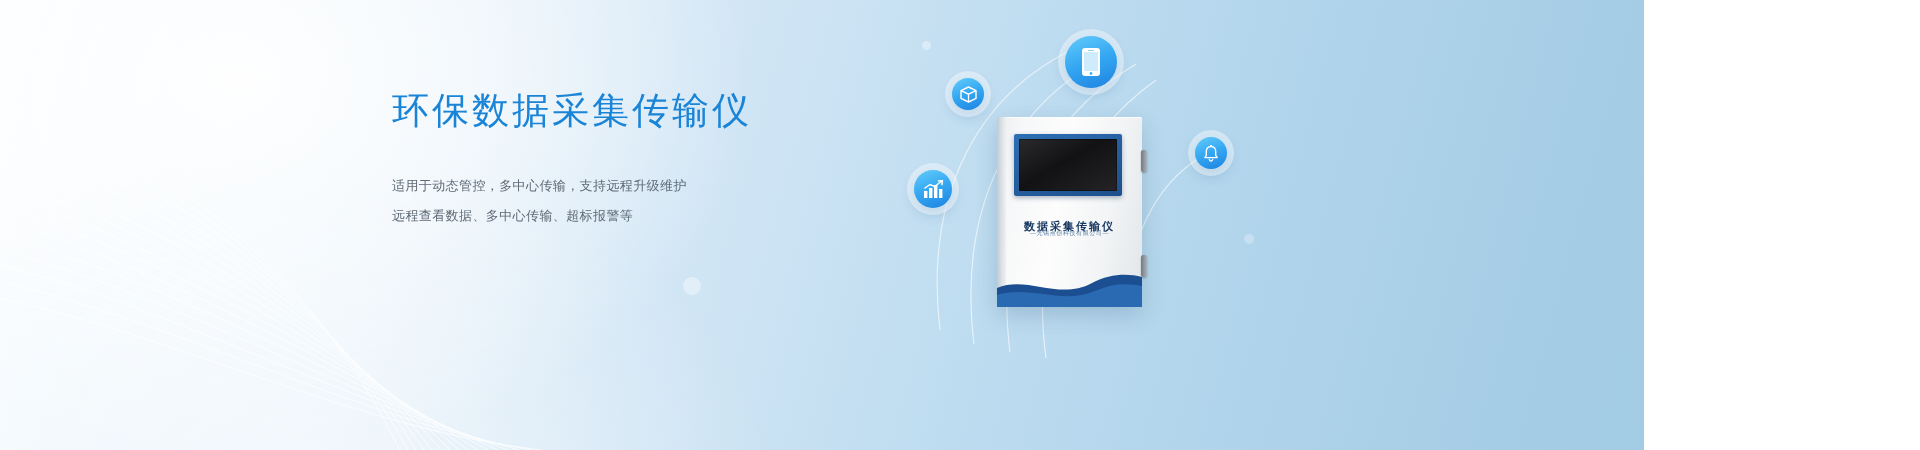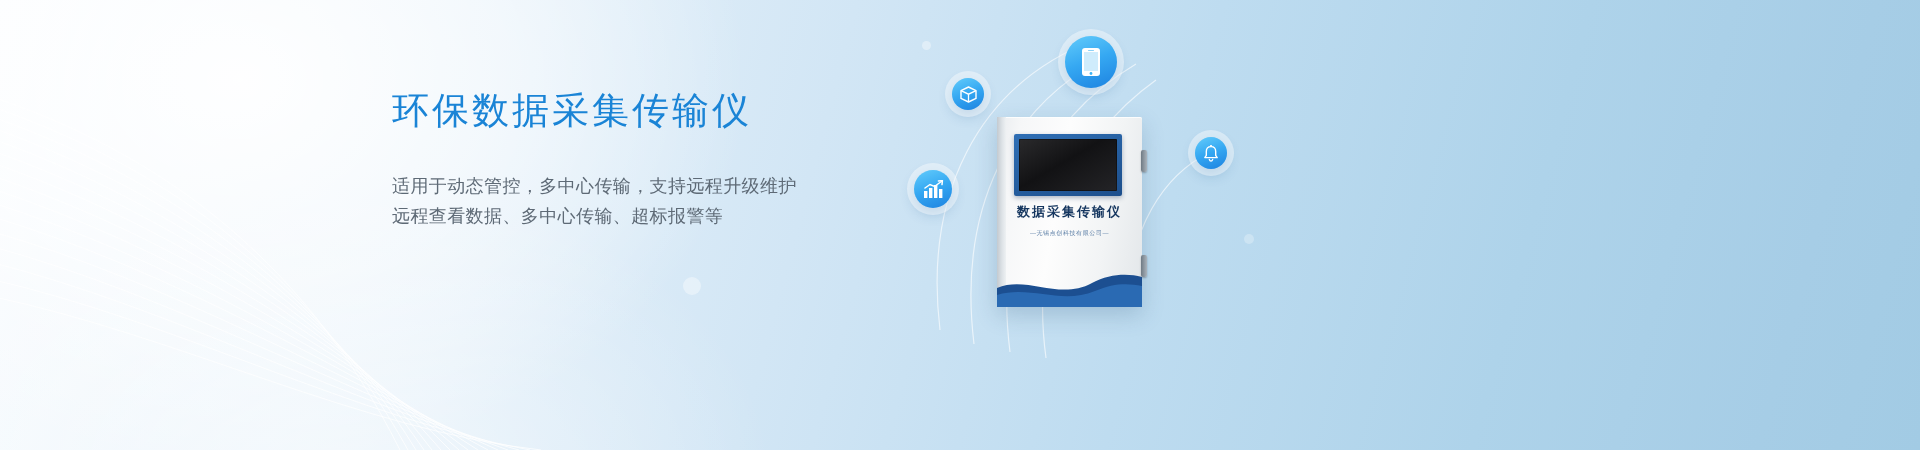--- a/index.html
+++ b/index.html
@@ -1,21 +1,21 @@
 <!DOCTYPE html>
 <html><head>
 <meta charset="utf-8">
 <style>
   html,body{margin:0;padding:0;}
   body{
     width:1920px;height:450px;overflow:hidden;
     font-family:"Liberation Sans","DejaVu Sans",sans-serif;
   }
   .banner{
-    position:relative;width:1920px;height:450px;overflow:hidden;
+    position:relative;width:1644px;height:450px;overflow:hidden;
     background:linear-gradient(105deg,#fbfdff 0%,#eef6fc 13%,#e2eff9 27%,#d2e6f5 42%,#bedcf0 60%,#aed3ea 78%,#a6cde6 92%,#a2cbe4 100%);
   }
   
   .glow-tl{
     position:absolute;left:-260px;top:-300px;width:1000px;height:760px;
     background:radial-gradient(ellipse at 50% 50%,rgba(255,255,255,.95) 0%,rgba(255,255,255,.55) 38%,rgba(255,255,255,0) 72%);
     pointer-events:none;
   }
   .glow-bl{
     position:absolute;left:-120px;bottom:-340px;width:900px;height:620px;
@@ -27,21 +27,21 @@
   .bub{position:absolute;border-radius:50%;background:rgba(255,255,255,.38);}
 
   
   .copy{position:absolute;left:392px;top:92px;width:520px;}
   .headline{
     font-size:37px;line-height:1;letter-spacing:3px;color:#1a84d6;
     font-weight:400;white-space:nowrap;margin:0 0 0 0;
   }
   .sub{margin-top:42px;}
   .sub-line{
-    font-size:18px;line-height:30px;color:#5e6a76;letter-spacing:.4px;
+    font-size:13px;line-height:30px;color:#5e6a76;letter-spacing:.4px;
     white-space:nowrap;
   }
 
   
   .visual{position:absolute;left:880px;top:0;width:420px;height:450px;}
   .arcs{position:absolute;left:0;top:0;width:420px;height:450px;}
 
   .device{position:absolute;left:117px;top:117px;width:145px;height:190px;}
   .dev-body{
     position:absolute;inset:0;border-radius:2px;
@@ -64,22 +64,22 @@
     background:linear-gradient(160deg,#2f6fb5,#1d4f8c);
     border-radius:2px;padding:5px;box-sizing:border-box;
     box-shadow:0 2px 5px rgba(20,50,90,.35);
   }
   .screen{
     width:100%;height:100%;border-radius:1px;
     background:linear-gradient(150deg,#2a2a2c 0%,#121214 45%,#242427 100%);
     box-shadow:0 0 0 1px rgba(0,0,0,.35) inset;
   }
   .dev-title{
-    position:absolute;left:0;top:86px;width:100%;text-align:center;
-    font-size:13px;letter-spacing:2px;color:#15365f;font-weight:bold;
+    position:absolute;left:0;top:102px;width:100%;text-align:center;
+    font-size:11px;letter-spacing:2px;color:#15365f;font-weight:bold;
     font-family:"Liberation Serif","DejaVu Serif",serif;
   }
   .dev-sub{
     position:absolute;left:0;top:112px;width:100%;text-align:center;
     font-size:6px;letter-spacing:.6px;color:#5b7ea6;
   }
   .dev-wave{position:absolute;left:0;bottom:0;width:100%;height:46px;}
 
   
   .ibub{

